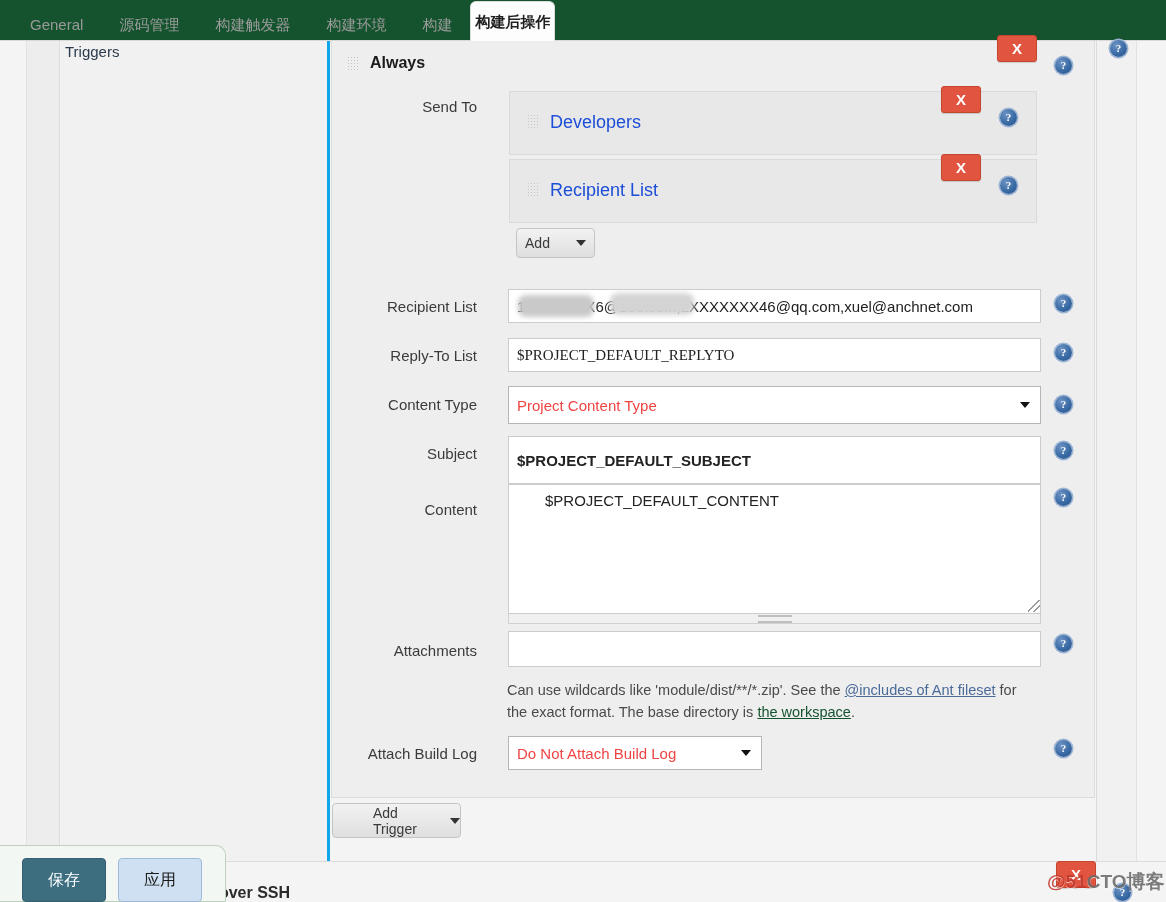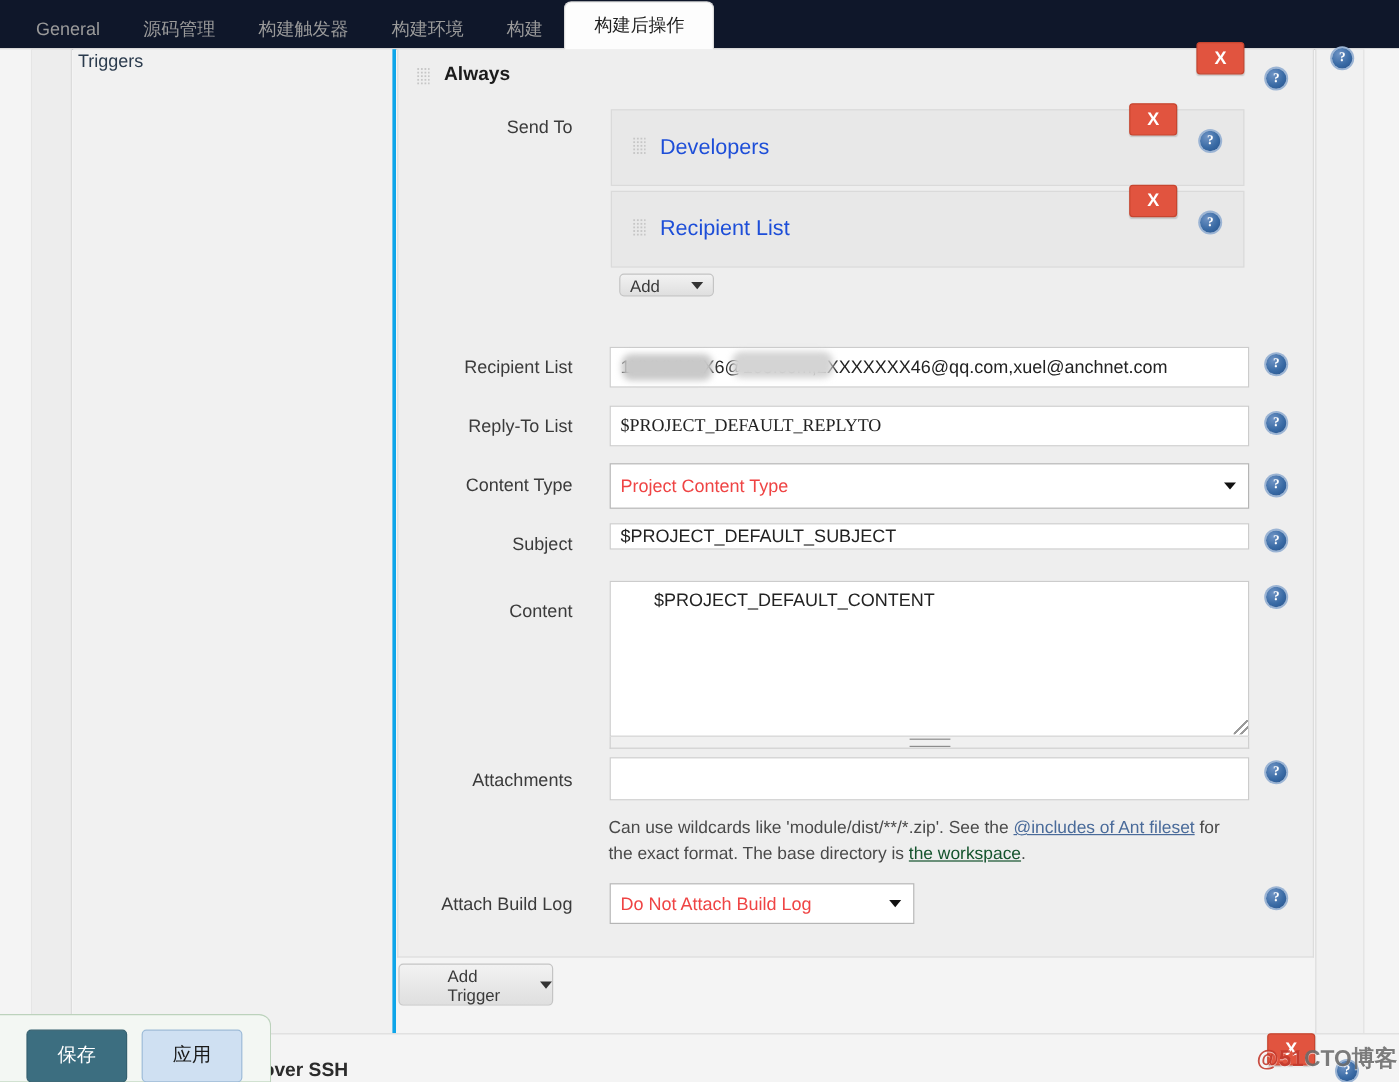--- a/index.html
+++ b/index.html
@@ -12,44 +12,44 @@
     font-size: 14px;
     color: #333;
   }
 
   #page { position: relative; width: 1166px; height: 902px; }
 
   
   .tabbar {
     position: absolute; left: 0; top: 0;
     width: 1166px; height: 41px;
-    background: #0f172a;
+    background: #14532d;
     border-bottom: 1px solid #d8d8d8;
   }
   .tabbar-inner { display: flex; align-items: flex-end; height: 41px; padding-left: 12px; }
   .tab {
     padding: 0 18px;
     height: 33px;
     line-height: 33px;
     font-size: 15px;
     color: #9a9a9a;
     cursor: pointer;
     white-space: nowrap;
   }
   .tab.active {
     background: #fdfdfd;
     color: #1f1f1f;
-    font-weight: normal;
+    font-weight: bold;
     border: 1px solid #dcdcdc;
     border-bottom: 1px solid #fdfdfd;
     border-radius: 6px 6px 0 0;
     height: 41px;
     line-height: 40px;
     margin-bottom: -1px;
-    padding: 0 24px;
+    padding: 0 4px;
   }
 
   
   .leftrail {
     position: absolute; left: 0; top: 41px;
     width: 27px; height: 820px;
     background: #f4f4f4;
     border-right: 1px solid #e2e2e2;
   }
   .sidepanel {
@@ -375,21 +375,21 @@
     <div class="xbtn" style="left:609px; top:45px;">X</div>
     <span class="help help-abs" style="left:668px; top:68px;">?</span>
 
     <div class="innerbox" style="left:177px; top:118px; width:528px; height:64px;">
       <span class="handle" style="position:absolute; left:17px; top:22px;"></span>
       <div class="innerbox-title" style="left:40px; top:20px;">Recipient List</div>
     </div>
     <div class="xbtn" style="left:609px; top:113px;">X</div>
     <span class="help help-abs" style="left:668px; top:136px;">?</span>
 
-    <div class="gbtn" style="left:184px; top:187px; width:79px; height:19px;gap:26px;">
+    <div class="gbtn" style="left:184px; top:187px; width:79px; height:30px;gap:26px;">
       <span>Add</span>
       <span class="caret"></span>
     </div>
 
     <div class="flabel" style="left:10px; top:257px; width:135px;">Recipient List</div>
     <input class="finput" style="left: 176px; top: 248px; width: 533px; height: 34px;" value="1XXXXXXX6@163.com,2XXXXXXX46@qq.com,xuel@anchnet.com">
     <div class="blur" style="left:186px; top:254px; width:76px; height:22px; background:#c9c9c9;"></div>
     <div class="blur" style="left:278px; top:252px; width:84px; height:22px; background:#d4d4d4;"></div>
     <span class="help help-abs" style="left:723px; top:254px;">?</span>
 
@@ -398,21 +398,21 @@
     <span class="help help-abs" style="left:723px; top:303px;">?</span>
 
     <div class="flabel" style="left:10px; top:355px; width:135px;">Content Type</div>
     <div class="fselect" style="left:176px; top:345px; width:533px; height:38px;">
       <span>Project Content Type</span>
       <span class="sel-caret"></span>
     </div>
     <span class="help help-abs" style="left:723px; top:355px;">?</span>
 
     <div class="flabel" style="left:10px; top:404px; width:135px;">Subject</div>
-    <input class="finput" style="left: 176px; top: 395px; width: 533px; height: 22px;" value="$PROJECT_DEFAULT_SUBJECT">
+    <input class="finput" style="left: 176px; top: 395px; width: 533px; height: 48px; font-weight: bold;" value="$PROJECT_DEFAULT_SUBJECT">
     <span class="help help-abs" style="left:723px; top:401px;">?</span>
 
     <div class="flabel" style="left:10px; top:460px; width:135px;">Content</div>
     <textarea class="ftextarea" style="left: 176px; top: 443px; width: 533px; height: 130px; padding-left: 36px;">$PROJECT_DEFAULT_CONTENT</textarea>
     <div class="resize-grip" style="left:696px; top:559px;"></div>
     <div class="dragbar" style="left:176px; top:573px; width:533px; height:10px;"></div>
     <span class="help help-abs" style="left:723px; top:448px;">?</span>
 
     <div class="flabel" style="left:10px; top:601px; width:135px;">Attachments</div>
     <input class="finput" style="left: 176px; top: 590px; width: 533px; height: 36px;" value="">

